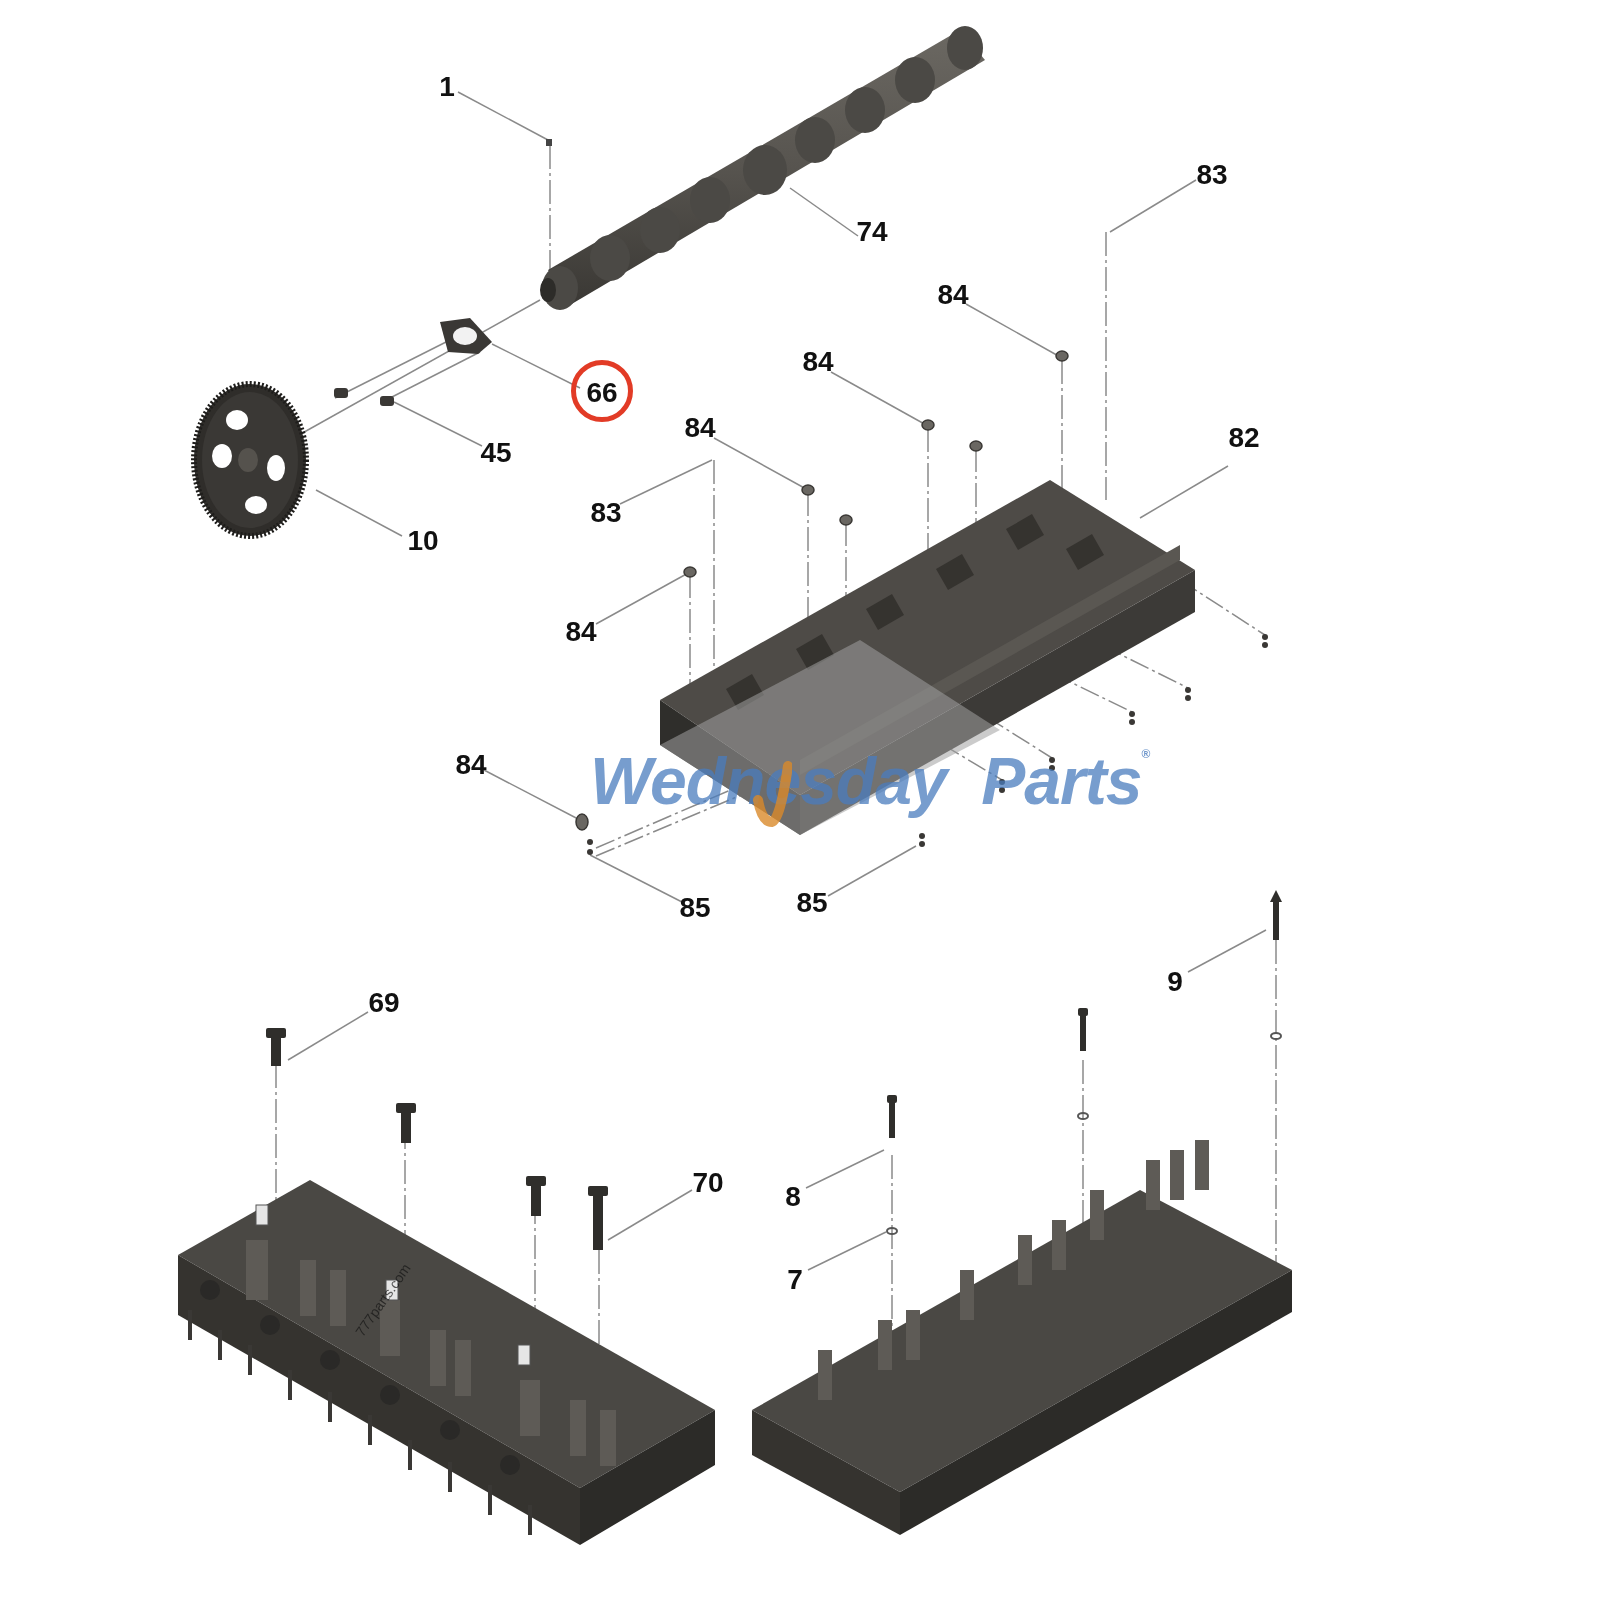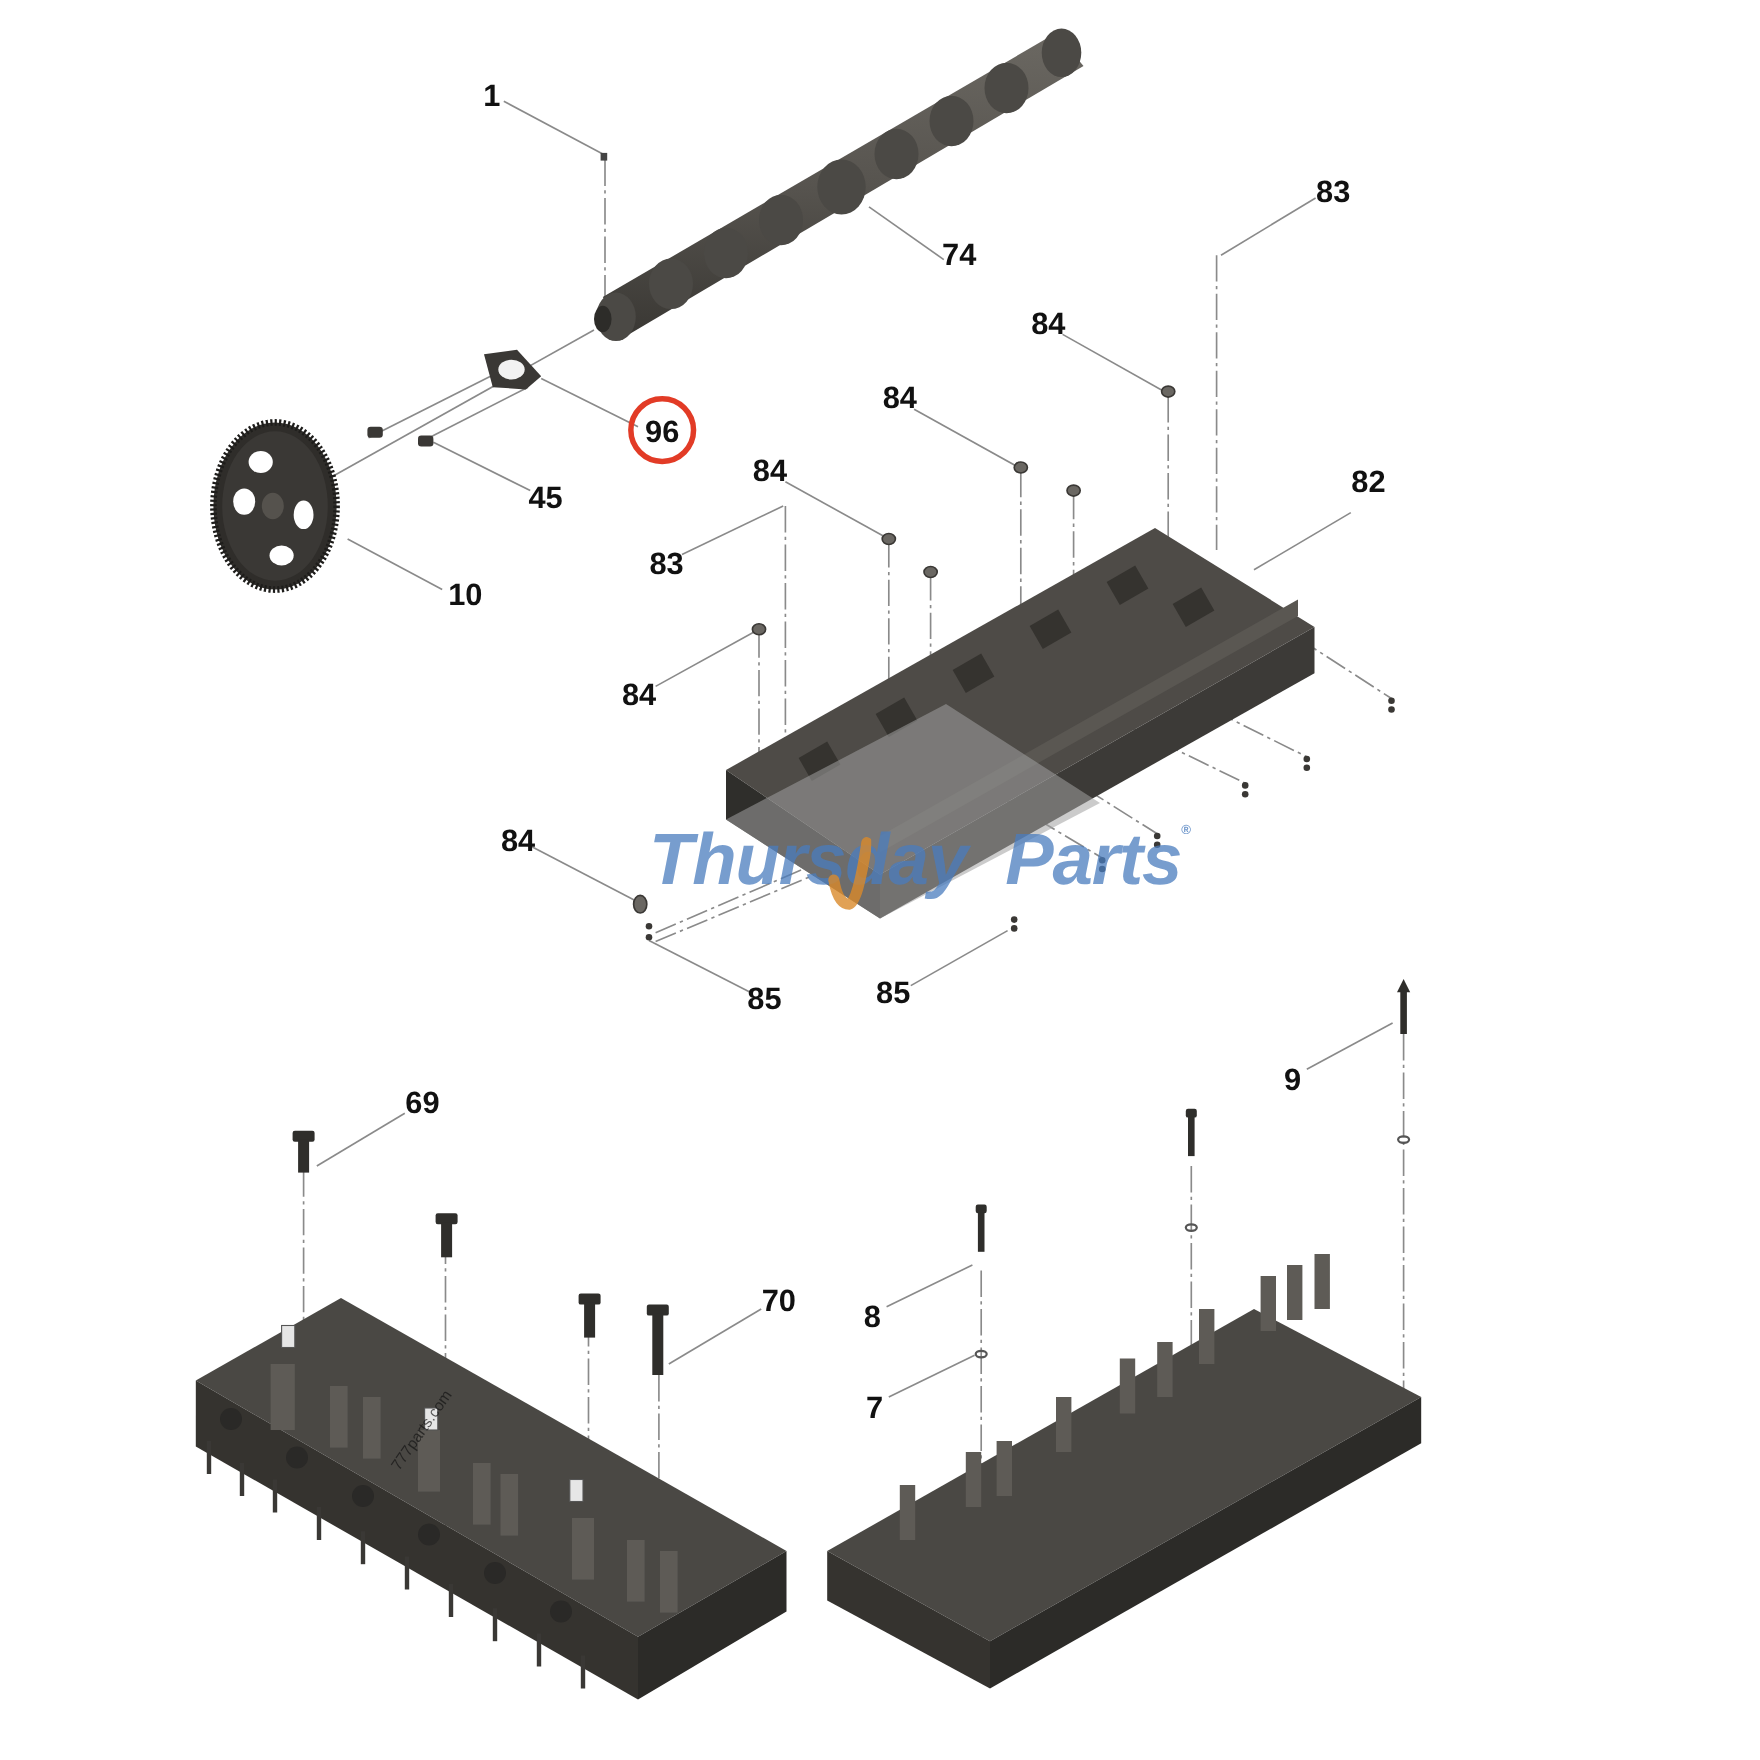--- a/index.html
+++ b/index.html
@@ -257,34 +257,34 @@
       <rect x="1273" y="900" width="6" height="40"></rect>
   </g>
   <g fill="none" stroke="#555" stroke-width="2">
     <ellipse cx="892" cy="1231" rx="5" ry="3"></ellipse>
     <ellipse cx="1083" cy="1116" rx="5" ry="3"></ellipse>
     <ellipse cx="1276" cy="1036" rx="5" ry="3"></ellipse>
   </g>
 </svg>
 
 <div class="watermark">
-  <span>Thursday</span>&nbsp;&nbsp;<span>Parts</span><span class="reg">®</span>
+  <span>Wednesday</span>&nbsp;&nbsp;<span>Parts</span><span class="reg">®</span>
 </div>
 <svg class="watermark-check" viewBox="0 0 40 70">
   <path d="M6,40 Q10,62 20,62 Q28,60 36,6" stroke="rgba(217,138,43,0.8)" stroke-width="10" fill="none" stroke-linecap="round"></path>
 </svg>
 <div class="stamp">777parts.com</div>
 
 <div id="labels">
   <div class="label" style="left:447px;top:87px">1</div>
   <div class="label" style="left:872px;top:232px">74</div>
   <div class="label" style="left:1212px;top:175px">83</div>
   <div class="label" style="left:953px;top:295px">84</div>
   <div class="label" style="left:818px;top:362px">84</div>
-  <div class="label" style="left:602px;top:393px">96</div>
+  <div class="label" style="left:602px;top:393px">66</div>
   <div class="highlight-ring" style="left:602px;top:391px"></div>
   <div class="label" style="left:496px;top:453px">45</div>
   <div class="label" style="left:700px;top:428px">84</div>
   <div class="label" style="left:1244px;top:438px">82</div>
   <div class="label" style="left:606px;top:513px">83</div>
   <div class="label" style="left:423px;top:541px">10</div>
   <div class="label" style="left:581px;top:632px">84</div>
   <div class="label" style="left:471px;top:765px">84</div>
   <div class="label" style="left:695px;top:908px">85</div>
   <div class="label" style="left:812px;top:903px">85</div>

